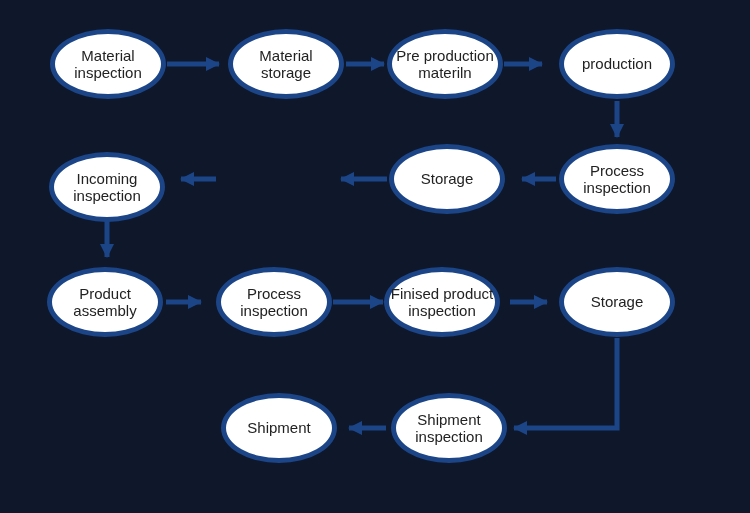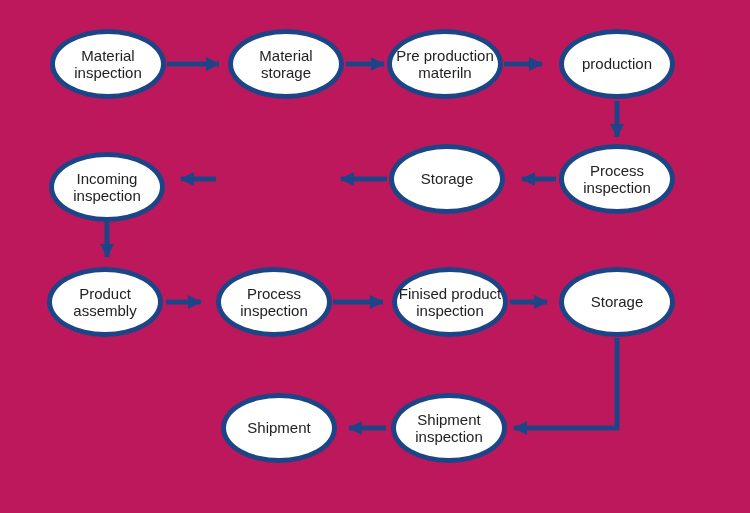--- a/index.html
+++ b/index.html
@@ -5,21 +5,21 @@
   html, body {
     margin: 0;
     padding: 0;
     background: #ffffff;
     font-family: "Liberation Sans", sans-serif;
   }
   .canvas {
     position: relative;
     width: 750px;
     height: 513px;
-    background: #be185d;
+    background: #0f172a;
     overflow: hidden;
   }
   .connectors {
     position: absolute;
     left: 0;
     top: 0;
     width: 750px;
     height: 513px;
     pointer-events: none;
   }
@@ -100,21 +100,21 @@
   </div>
 
   <div class="node" style="left:47px;  top:267px;">
     <span class="label">Product
 assembly</span>
   </div>
   <div class="node" style="left:216px; top:267px;">
     <span class="label">Process
 inspection</span>
   </div>
-  <div class="node" style="left:392px; top:267px;align-items:center;">
+  <div class="node" style="left:384px; top:267px;align-items:center;">
     <span class="label">Finised product
 inspection</span>
   </div>
   <div class="node" style="left:559px; top:267px;">
     <span class="label">Storage</span>
   </div>
 
   <div class="node" style="left:391px; top:393px;">
     <span class="label">Shipment
 inspection</span>

